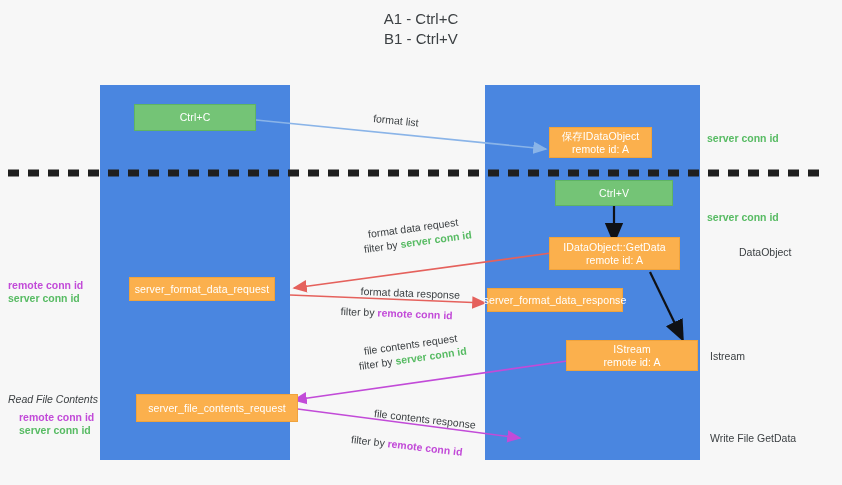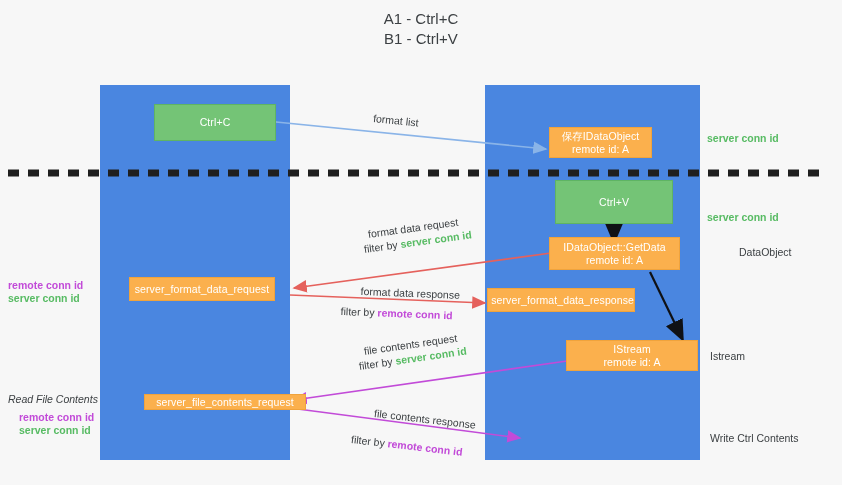--- a/index.html
+++ b/index.html
@@ -103,61 +103,61 @@
 
     <line x1="290" y1="295" x2="485" y2="303" stroke="#e5615c" stroke-width="1.6" marker-end="url(#ah-red)"></line>
 
     <line x1="567" y1="361" x2="294" y2="400" stroke="#c24bd8" stroke-width="1.6" marker-end="url(#ah-mag)"></line>
 
     <line x1="290" y1="408" x2="520" y2="438" stroke="#c24bd8" stroke-width="1.6" marker-end="url(#ah-mag)"></line>
 
     <line x1="8" y1="173" x2="826" y2="173" stroke="#1f1f1f" stroke-width="7" stroke-dasharray="11 9" stroke-linecap="butt"></line>
   </svg>
 
-  <div class="box green" style="left:134px;top:104px;width:122px;height:37px;margin-left:20px;">
+  <div class="box green" style="left:134px;top:104px;width:122px;height:27px;">
     <div>Ctrl+C</div>
   </div>
 
   <div class="box orange" style="left:549px;top:127px;width:103px;height:31px;">
     <div>保存IDataObject</div>
     <div>remote id: A</div>
   </div>
 
-  <div class="box green" style="left:555px;top:180px;width:118px;height:44px;">
+  <div class="box green" style="left:555px;top:180px;width:118px;height:26px;">
     <div>Ctrl+V</div>
   </div>
 
   <div class="box orange" style="left:549px;top:237px;width:131px;height:33px;text-align:right;">
     <div>IDataObject::GetData</div>
     <div>remote id: A</div>
   </div>
 
   <div class="box orange" style="left:129px;top:277px;width:146px;height:24px;">
     <div>server_format_data_request</div>
   </div>
 
-  <div class="box orange" style="left:487px;top:288px;width:148px;height:24px;align-items:flex-end;">
+  <div class="box orange" style="left:487px;top:288px;width:136px;height:24px;">
     <div>server_format_data_response</div>
   </div>
 
   <div class="box orange" style="left:566px;top:340px;width:132px;height:31px;">
     <div>IStream</div>
     <div>remote id: A</div>
   </div>
 
-  <div class="box orange" style="left:144px;top:394px;width:162px;height:16px;">
+  <div class="box orange" style="left:136px;top:394px;width:162px;height:28px;">
     <div>server_file_contents_request</div>
   </div>
 
 
   <div class="note green" style="left:707px;top:132px;">server conn id</div>
   <div class="note green" style="left:707px;top:211px;">server conn id</div>
   <div class="note grey" style="left:710px;top:246px;margin-left:29px;">DataObject</div>
   <div class="note grey" style="left:710px;top:350px;">Istream</div>
-  <div class="note grey" style="left:710px;top:432px;">Write Ctrl Contents</div>
+  <div class="note grey" style="left:710px;top:432px;">Write File GetData</div>
 
   <div class="note magenta" style="left:8px;top:279px;">remote conn id</div>
   <div class="note green" style="left:8px;top:292px;">server conn id</div>
 
   <div class="note grey" style="left:8px;top:393px;font-style:italic;">Read File Contents</div>
   <div class="note magenta" style="left:19px;top:411px;">remote conn id</div>
   <div class="note green" style="left:19px;top:424px;">server conn id</div>
 
   <div class="alabel" style="left:374px;top:111px;transform:rotate(5.7deg);">format list</div>
 

